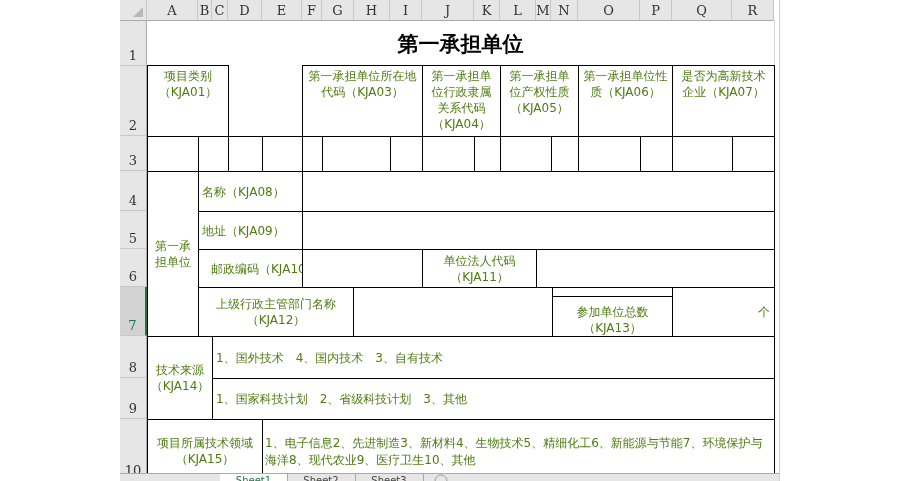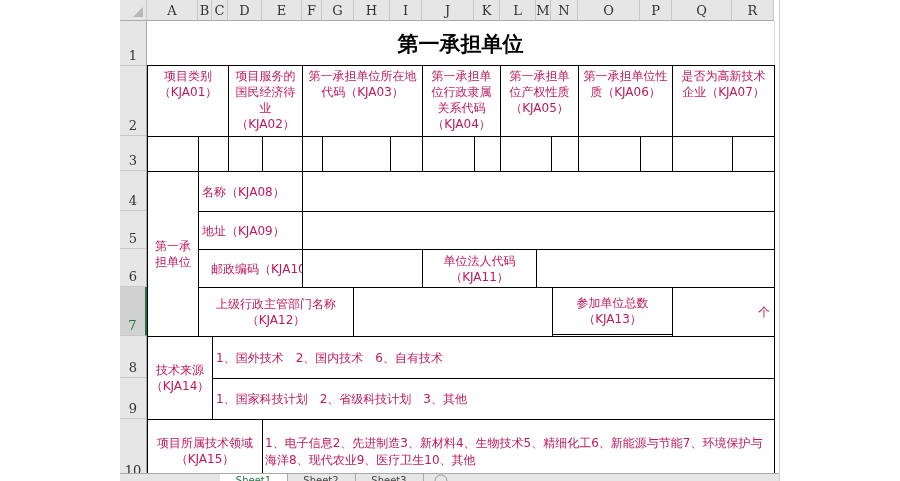--- a/index.html
+++ b/index.html
@@ -4,21 +4,21 @@
   <style>
     html, body { margin:0; padding:0; background:#ffffff; }
     body { width:900px; height:481px; position:relative; overflow:hidden; font-family:"DejaVu Sans", "Liberation Sans", sans-serif; }
     #sheet { position:absolute; left:120px; top:0; width:659px; height:481px; overflow:hidden; background:#fff; }
     .colhdr { position:absolute; top:0; height:21px; background:#e6e6e6; border-right:1px solid #c8c8c8; border-bottom:1px solid #aaa; box-sizing:border-box; font-family:"DejaVu Serif", serif; font-size:13px; color:#333; text-align:center; line-height:21px; }
     .corner { position:absolute; left:0; top:0; width:27px; height:21px; background:#e6e6e6; border-right:1px solid #c8c8c8; border-bottom:1px solid #aaa; box-sizing:border-box; }
     .corner:after { content:""; position:absolute; right:3px; bottom:3px; width:0; height:0; border-left:10px solid transparent; border-bottom:10px solid #b8b8b8; }
     .rowhdr { position:absolute; left:0; width:27px; background:#e6e6e6; border-right:1px solid #aaa; border-bottom:1px solid #c8c8c8; box-sizing:border-box; font-family:"DejaVu Serif", serif; font-size:13px; color:#333; text-align:center; display:flex; align-items:flex-end; justify-content:center; padding-bottom:2px; }
     .rowhdr.sel { background:#d2d2d2; border-right:2px solid #217346; color:#217346; }
     .gridline { position:absolute; background:#dadada; }
-    .cell { position:absolute; box-sizing:border-box; border:1px solid #000; background:#fff; font-size:12px; color:#be185d; line-height:16px; overflow:hidden; font-family:"DejaVu Sans", sans-serif; }
+    .cell { position:absolute; box-sizing:border-box; border:1px solid #000; background:#fff; font-size:12px; color:#4d7c0f; line-height:16px; overflow:hidden; font-family:"DejaVu Sans", sans-serif; }
     .c-center { display:flex; align-items:center; justify-content:center; text-align:center; }
     .c-top { text-align:center; padding-top:2px; }
     .c-left { display:flex; align-items:center; padding-left:3px;text-align:center; }
     .c-right { display:flex; align-items:center; justify-content:flex-end; padding-right:4px; }
     .title { position:absolute; left:27px; top:21px; width:627px; height:45px; display:flex; align-items:center; justify-content:center; font-family:"DejaVu Serif", serif; font-weight:bold; font-size:21px; color:#000; }
     .tabbar { position:absolute; left:0; top:473px; width:659px; height:8px; background:#e6e6e6; border-top:1px solid #aaa; }
     .tab { position:absolute; top:0; height:8px; border-right:1px solid #aaa; font-size:10px; color:#217346; overflow:hidden; text-align:center; line-height:14px; }
     .tab.active { background:#fff; }
     .rightedge { position:absolute; left:779px; top:0; width:1px; height:481px; background:#d0d0d0; }
   </style>
@@ -55,21 +55,20 @@
   <div class="rowhdr" style="top:249px;height:38px">6</div>
   <div class="rowhdr sel" style="top:287px;height:49px">7</div>
   <div class="rowhdr" style="top:336px;height:42px">8</div>
   <div class="rowhdr" style="top:378px;height:41px">9</div>
   <div class="rowhdr" style="top:419px;height:62px">10</div>
 
   <div class="title">第一承担单位</div>
   <div class="gridline" style="left:654px;top:21px;width:1px;height:45px"></div>
 
   <div class="cell c-top" style="left:27px;top:65px;width:82px;height:72px">项目类别（KJA01）</div>
-  <div class="cell c-top" style="left:108px;top:65px;width:75px;height:72px;padding:2px 3px 0">项目服务的国民经济待业（KJA02）</div>
   <div class="cell c-top" style="left:182px;top:65px;width:121px;height:72px;padding:2px 4px 8px">第一承担单位所在地代码（KJA03）</div>
   <div class="cell c-top" style="left:302px;top:65px;width:79px;height:72px;padding:2px 3px 0">第一承担单位行政隶属关系代码（KJA04）</div>
   <div class="cell c-top" style="left:380px;top:65px;width:79px;height:72px;padding:2px 3px 0">第一承担单位产权性质（KJA05）</div>
   <div class="cell c-top" style="left:458px;top:65px;width:95px;height:72px;padding:2px 2px 0">第一承担单位性质（KJA06）</div>
   <div class="cell c-top" style="left:552px;top:65px;width:103px;height:72px;padding:2px 4px 0">是否为高新技术企业（KJA07）</div>
 
   <div class="cell" style="left:27px;top:136px;width:52px;height:36px"></div>
   <div class="cell" style="left:78px;top:136px;width:31px;height:36px"></div>
   <div class="cell" style="left:108px;top:136px;width:35px;height:36px"></div>
   <div class="cell" style="left:142px;top:136px;width:41px;height:36px"></div>
@@ -93,27 +92,27 @@
   <div class="cell c-left" style="left:78px;top:211px;width:105px;height:39px">地址（KJA09）</div>
   <div class="cell" style="left:182px;top:211px;width:473px;height:39px"></div>
 
   <div class="cell c-left" style="left:78px;top:249px;width:105px;height:39px;padding-left:12px;white-space:nowrap">邮政编码（KJA10</div>
   <div class="cell" style="left:182px;top:249px;width:121px;height:39px"></div>
   <div class="cell c-center" style="left:302px;top:249px;width:115px;height:39px;padding:0 12px">单位法人代码（KJA11）</div>
   <div class="cell" style="left:416px;top:249px;width:239px;height:39px"></div>
 
   <div class="cell c-center" style="left:78px;top:287px;width:156px;height:50px;padding:0 8px">上级行政主管部门名称（KJA12）</div>
   <div class="cell" style="left:233px;top:287px;width:200px;height:50px"></div>
-  <div class="cell c-center" style="left:432px;top:287px;width:121px;height:48px;padding:0 20px">参加单位总数（KJA13）</div>
+  <div class="cell c-center" style="left:432px;top:296px;width:121px;height:48px;padding:0 20px">参加单位总数（KJA13）</div>
   <div class="cell c-right" style="left:552px;top:287px;width:103px;height:50px">
     <span>个</span>
   </div>
 
   <div class="cell c-center" style="left:27px;top:336px;width:66px;height:84px;padding:0 3px">技术来源（KJA14）</div>
-  <div class="cell c-left" style="left:92px;top:336px;width:563px;height:43px;padding-left:3px">1、国外技术　2、国内技术　6、自有技术</div>
+  <div class="cell c-left" style="left:92px;top:336px;width:563px;height:43px;padding-left:3px">1、国外技术　4、国内技术　3、自有技术</div>
   <div class="cell c-left" style="left:92px;top:378px;width:563px;height:42px;padding-left:3px">1、国家科技计划　2、省级科技计划　3、其他</div>
 
   <div class="cell c-center" style="left:27px;top:419px;width:116px;height:64px;padding:0 2px">项目所属技术领域（KJA15）</div>
   <div class="cell" style="left:142px;top:419px;width:513px;height:64px;padding:15px 2px 0 2px;line-height:17px">1、电子信息2、先进制造3、新材料4、生物技术5、精细化工6、新能源与节能7、环境保护与海洋8、现代农业9、医疗卫生10、其他</div>
 
   <div class="tabbar">
     <div class="tab" style="left:0;width:100px;background:#e6e6e6"></div>
     <div class="tab active" style="left:100px;width:67px">Sheet1</div>
     <div class="tab" style="left:167px;width:68px;color:#444">Sheet2</div>
     <div class="tab" style="left:235px;width:68px;color:#444">Sheet3</div>

